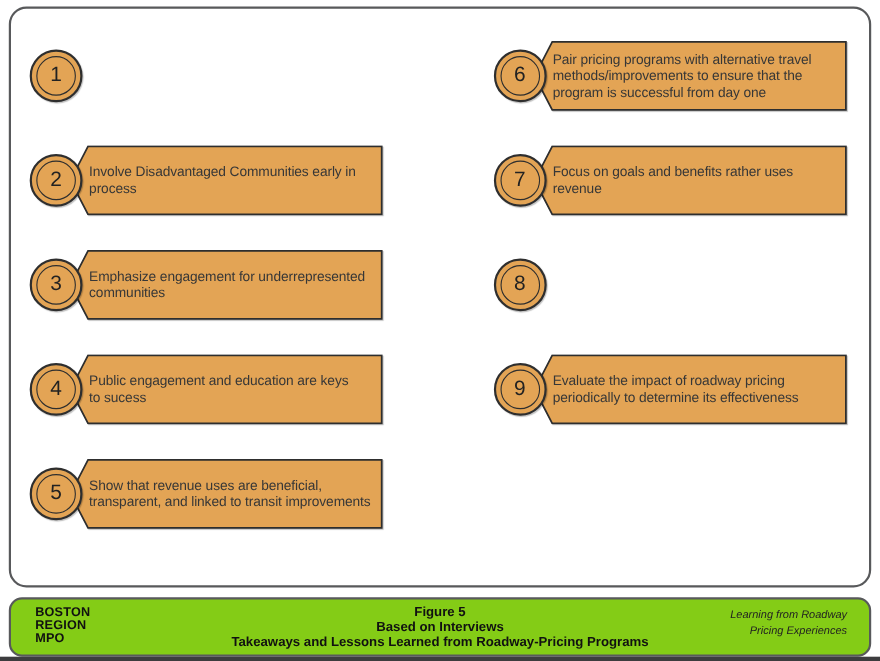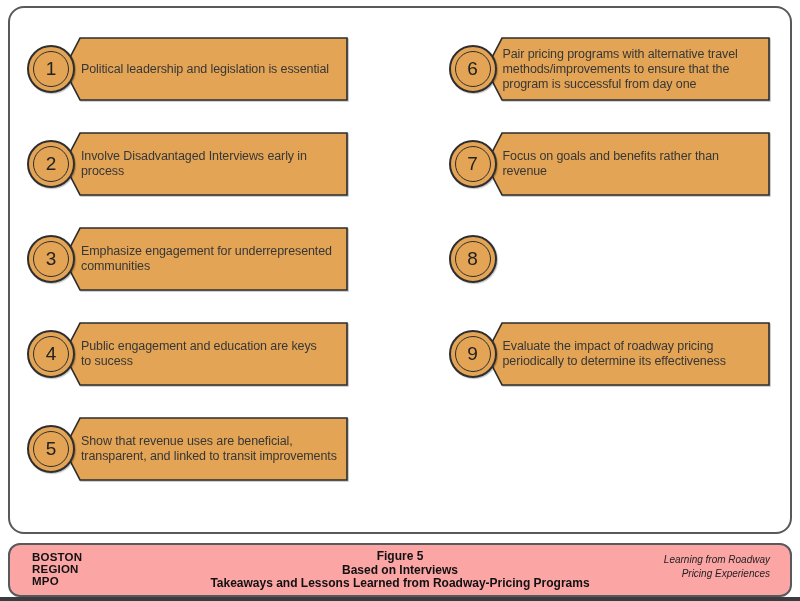--- a/index.html
+++ b/index.html
@@ -46,21 +46,21 @@
     stroke-width:1.6;vector-effect:non-scaling-stroke;stroke-linejoin:miter;
   }
   .banner-text{
     position:absolute;inset:0;display:flex;align-items:center;
     padding-left:18px;padding-right:8px;box-sizing:border-box;
     font-size:12.5px;line-height:15px;color:var(--text);
     white-space:pre-line;letter-spacing:-0.1px;
   }
   .footer-panel{
     position:absolute;left:8px;top:543px;width:780px;height:50px;
-    border:2px solid var(--panel-border);border-radius:12px;background:#fca5a5;
+    border:2px solid var(--panel-border);border-radius:12px;background:#84cc16;
   }
   .footer-logo{
     position:absolute;left:22px;top:6px;
     font-weight:bold;font-size:11.5px;line-height:12px;color:#111;
     white-space:pre-line;letter-spacing:0.2px;
   }
   .footer-title{
     position:absolute;left:0;right:0;top:5px;text-align:center;
     font-weight:bold;font-size:12px;line-height:13.5px;color:#111;
   }
@@ -77,39 +77,33 @@
 <body>
 
 <div class="main-panel">
   <div class="items-grid" id="items-grid">
   <div class="item">
     <div class="num-circle">
       <div class="num-inner">
         <span class="num">1</span>
       </div>
     </div>
-    <div class="banner">
-      <svg class="banner-shape" viewBox="0 0 285 62" preserveAspectRatio="none" aria-hidden="true">
-        <polygon points="17,1 283.5,1 283.5,61 17,61 1,31"></polygon>
-      </svg>
-      <div class="banner-text">Political leadership and legislation is essential</div>
-    </div>
   </div>
 
   <div class="item">
     <div class="num-circle">
       <div class="num-inner">
         <span class="num">2</span>
       </div>
     </div>
     <div class="banner">
       <svg class="banner-shape" viewBox="0 0 285 62" preserveAspectRatio="none" aria-hidden="true">
         <polygon points="17,1 283.5,1 283.5,61 17,61 1,31"></polygon>
       </svg>
-      <div class="banner-text">Involve Disadvantaged Interviews early in
+      <div class="banner-text">Involve Disadvantaged Communities early in
 process</div>
     </div>
   </div>
 
   <div class="item">
     <div class="num-circle">
       <div class="num-inner">
         <span class="num">3</span>
       </div>
     </div>
@@ -171,21 +165,21 @@
   <div class="item">
     <div class="num-circle">
       <div class="num-inner">
         <span class="num">7</span>
       </div>
     </div>
     <div class="banner">
       <svg class="banner-shape" viewBox="0 0 285 62" preserveAspectRatio="none" aria-hidden="true">
         <polygon points="17,1 283.5,1 283.5,61 17,61 1,31"></polygon>
       </svg>
-      <div class="banner-text">Focus on goals and benefits rather than
+      <div class="banner-text">Focus on goals and benefits rather uses
 revenue</div>
     </div>
   </div>
 
   <div class="item">
     <div class="num-circle">
       <div class="num-inner">
         <span class="num">8</span>
       </div>
     </div>

